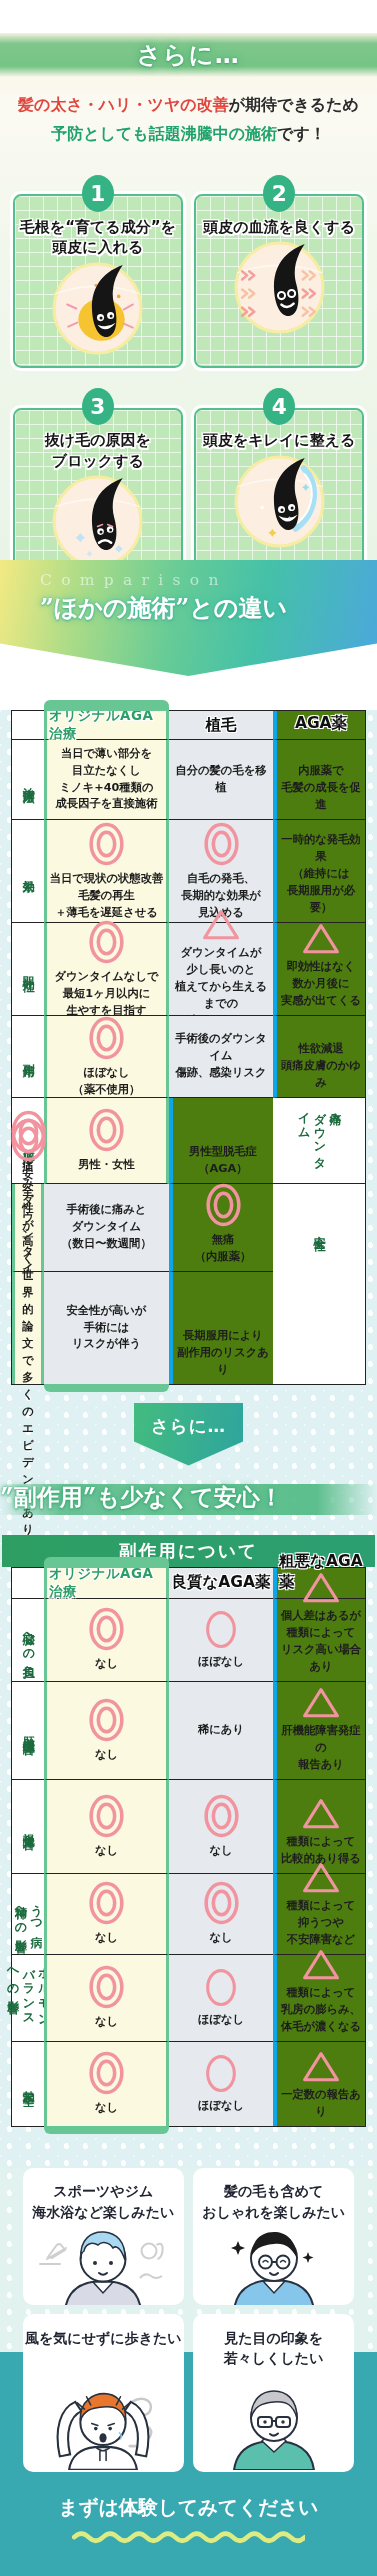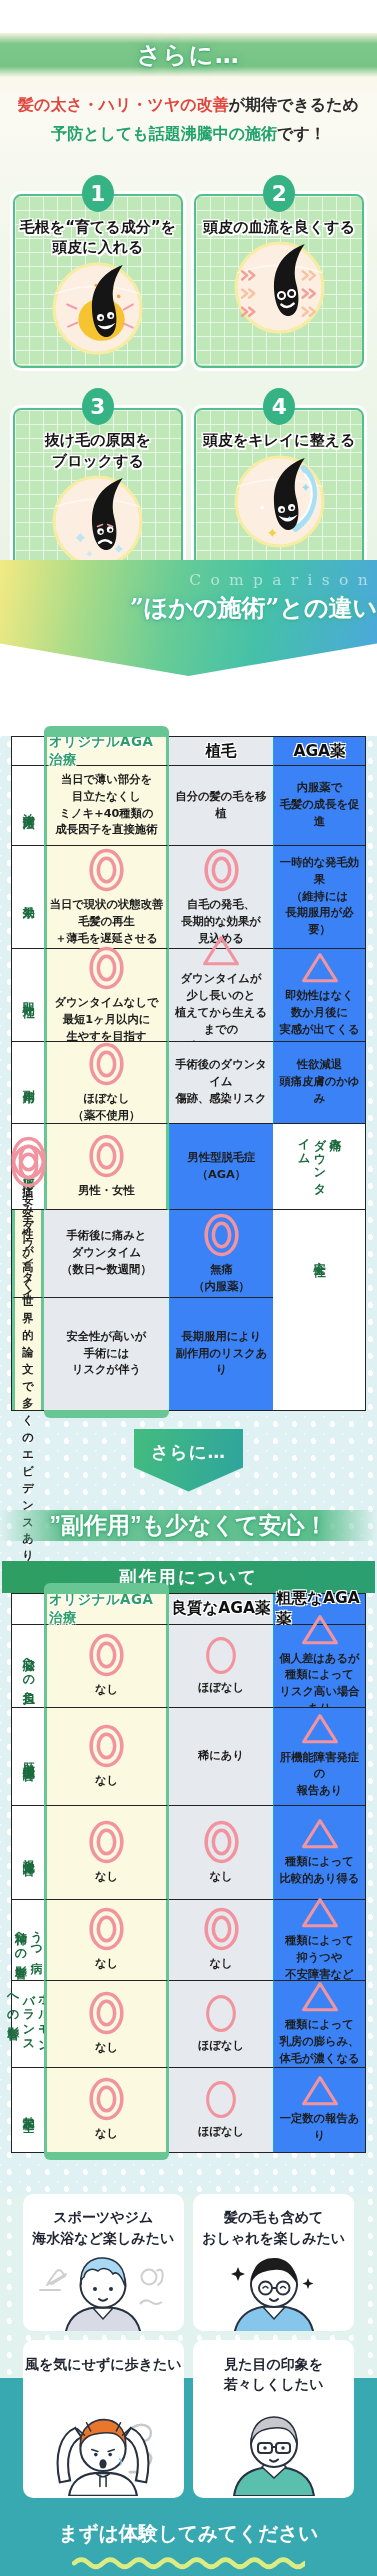--- a/index.html
+++ b/index.html
@@ -27,64 +27,64 @@
     width:32px;height:37px;border-radius:50%;background:#35B384;color:#fff;
     font-size:21.6px;font-weight:800;display:flex;align-items:center;justify-content:center;}
   .benefit-title{font-size:15px;font-weight:800;color:#171717;line-height:1.35;white-space:pre-line;
     text-shadow:-1.5px -1.5px 0 #fff,1.5px -1.5px 0 #fff,-1.5px 1.5px 0 #fff,1.5px 1.5px 0 #fff,0 -1.5px 0 #fff,0 1.5px 0 #fff,-1.5px 0 0 #fff,1.5px 0 0 #fff;}
   .benefit-ill{margin-top:2.1px;}
 
   
   .hero{height:116px;position:relative;z-index:2;margin-bottom:-32px;
     clip-path:polygon(0 0,100% 0,100% 72%,50% 100%,0 72%);
     background:linear-gradient(100deg,#F3EA83 0%,#A9DB88 22%,#66CB96 46%,#45C1A8 68%,#4BA8DC 100%);
-    text-align:right;}
+    text-align:left;padding-left:40px;}
   .eyebrow{padding-top:11.3px;font-family:"DejaVu Serif","Liberation Serif",serif;
     font-size:15.5px;letter-spacing:9.3px;color:rgba(255,255,255,.55);}
   .hero-title{margin:3.1px 0 0;font-family:"DejaVu Serif","Liberation Serif",serif;font-weight:800;
     font-size:24px;color:#fff;text-shadow:0 0 7.2px rgba(70,190,160,.95),0 0 2.1px rgba(70,190,160,.9),0 1px 2.1px rgba(50,140,120,.6);}
 
   
   .mid{position:relative;background-color:#DFF1F3;
     background-image:radial-gradient(ellipse 4.1px 5.2px at 9.3px 8.2px,rgba(255,255,255,.95) 60%,rgba(255,255,255,0) 61%),
                      radial-gradient(ellipse 2.6px 3.6px at 0px 0px,rgba(255,255,255,.55) 60%,rgba(255,255,255,0) 61%);
     background-size:19px 17px,19px 17px;padding-bottom:2.1px;}
 
   
-  .tblwrap{width:353px;margin:92px auto 0;position:relative;border:1.5px solid #232323;background:#fff;}
+  .tblwrap{width:353px;margin:66px auto 0;position:relative;border:1.5px solid #232323;background:#fff;}
   .tblwrap.second{margin-top:0;}
   .hlcap{position:absolute;left:32px;width:125px;background:#68C695;z-index:3;}
   .hlcap.top{top:-11.3px;height:11.3px;border-radius:6.2px 6.2px 0 0;}
   .hlcap.bottom{bottom:-7.7px;height:7.7px;border-radius:0 0 6.2px 6.2px;}
   .ctable{display:grid;grid-template-columns:32px 125px 104px 92px;}
   .cell{display:flex;flex-direction:column;align-items:center;justify-content:center;
     border-bottom:1px solid #232323;padding:5.2px 2.1px;box-sizing:border-box;}
   .cell.lastrow{border-bottom:none;}
   .cell.lab{background:#fff;}
   .cell.c1{background:#FBF9DF;border-left:3.6px solid #68C695;border-right:3.6px solid #68C695;}
   .cell.c2{background:#E6EAEE;}
-  .cell.c3{background:#3b82f6;border-left:1px solid #0ea5e9;}
+  .cell.c3{background:#4d7c0f;border-left:4px solid #0ea5e9;justify-content:flex-end;}
   .head-hl span{color:#2E9E68;font-size:13.4px;font-weight:800;letter-spacing:0.5px;
     text-shadow:-1px -1px 0 #fff,1px -1px 0 #fff,-1px 1px 0 #fff,1px 1px 0 #fff,0 0 4.1px #fff;}
   .head-std span{color:#101010;font-size:15.5px;font-weight:800;
     text-shadow:-1px -1px 0 #fff,1px -1px 0 #fff,-1px 1px 0 #fff,1px 1px 0 #fff;}
   .rowlab{writing-mode:vertical-rl;white-space:pre-line;font-size:12px;font-weight:800;
     color:#1C6B3F;letter-spacing:1.5px;line-height:1.3;}
   .ctext{font-size:11.3px;font-weight:700;color:#1d1d1d;line-height:1.5;text-align:center;white-space:pre-line;}
   .sym{margin-bottom:2.1px;}
 
   
   .pennant{width:109px;height:63px;margin:17.5px auto 0;position:relative;z-index:1;
     clip-path:polygon(0 0,100% 0,100% 62%,50% 100%,0 62%);
     background:linear-gradient(100deg,#43BC7F,#2EA49E);display:flex;justify-content:center;}
   .pennant span{margin-top:11.3px;color:#fff;font-size:17.5px;font-weight:800;letter-spacing:1px;}
   .safety-wrap{position:relative;margin-top:5.2px;height:57px;}
   .safety-band{position:absolute;top:13.4px;left:0;right:0;height:31px;
     background:linear-gradient(90deg,rgba(95,190,141,0) 0%,rgba(95,190,141,.9) 16%,rgba(86,188,136,.95) 84%,rgba(95,190,141,0) 100%);}
-  .safety-title{position:relative;margin:0;text-align:center;font-family:Liberation Sans, sans-serif;
+  .safety-title{position:relative;margin:0;text-align:left;font-family:Liberation Mono, monospace;
     font-size:23px;font-weight:800;color:#fff;line-height:57px;
     text-shadow:0 0 7.2px rgba(60,175,120,.95),0 0 2.6px rgba(60,175,120,.9),0 1px 2.1px rgba(40,140,95,.6);}
   .se-header{width:373px;height:32px;margin:7.2px auto 0;background:linear-gradient(90deg,#2E9E62,#2C9F72);
     display:flex;align-items:center;justify-content:center;}
   .se-header span{color:#fff;font-size:17.5px;font-weight:800;letter-spacing:2.1px;}
 
   
   .bottom-zone{position:relative;height:435px;margin-top:41px;
     background:linear-gradient(180deg,#E2F3EF 0px,#E2F3EF 184px,#38A9B1 184px,#38A9B1 100%);}
   .bottom-dots{position:absolute;top:0;left:0;right:0;height:184px;

